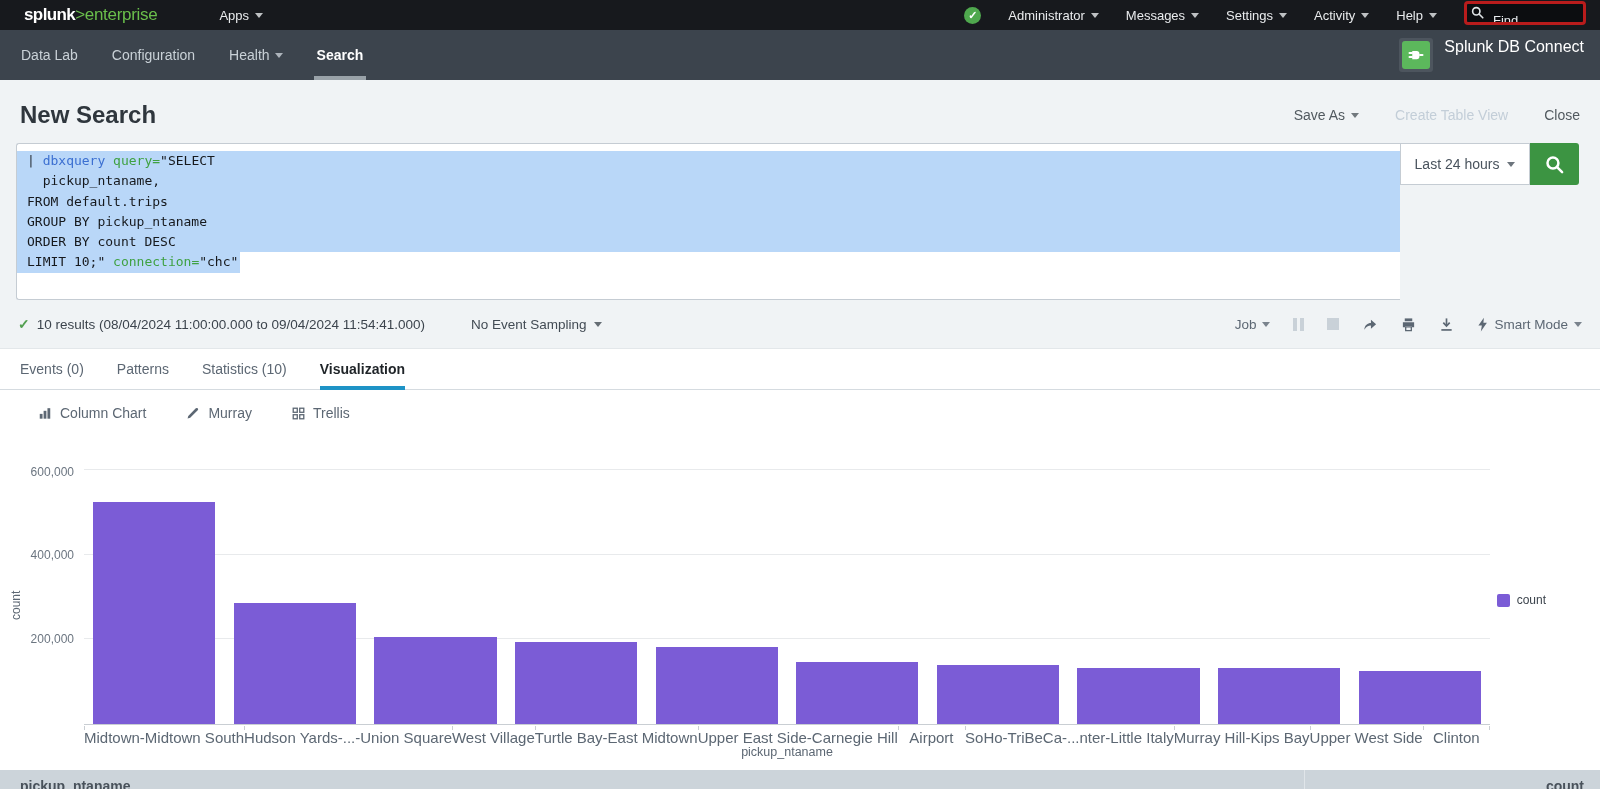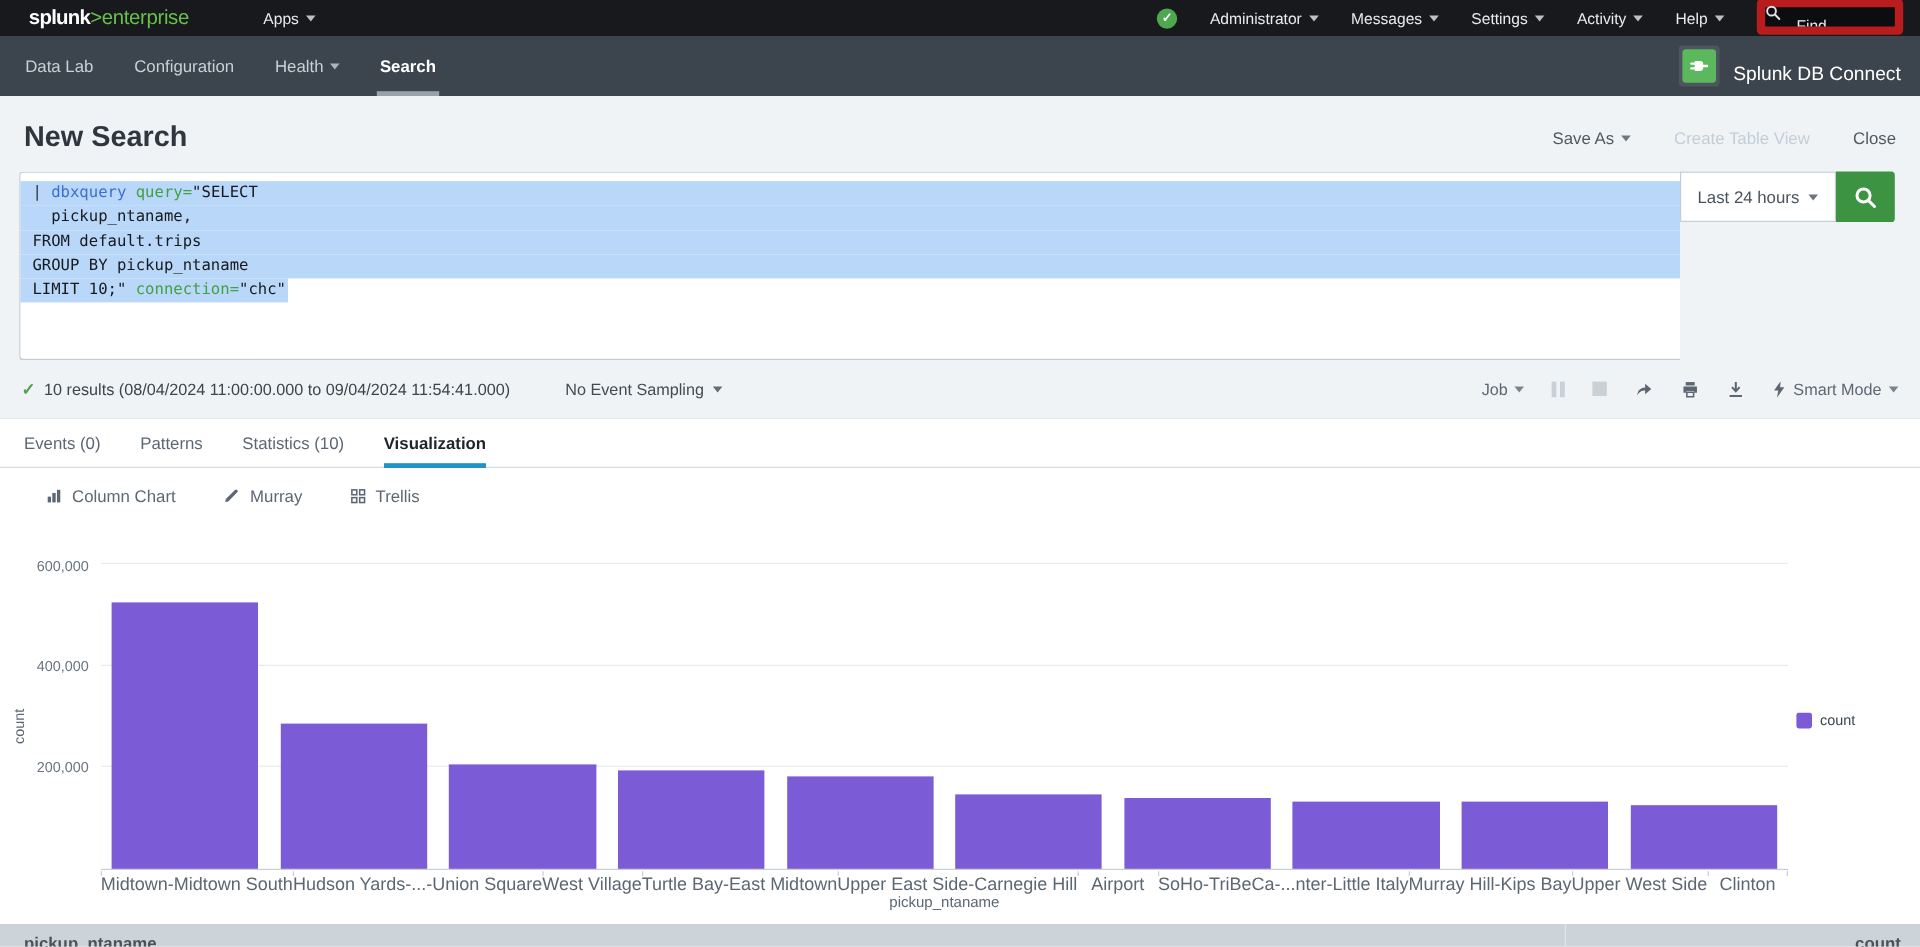--- a/index.html
+++ b/index.html
@@ -10,30 +10,30 @@
   .topbar { height:30px; background:#17191d; display:flex; align-items:center; padding:0 14px 0 24px; color:#e9ebed; }
   .logo { font-size:17px; cursor:pointer; white-space:nowrap; }
   .logo .brand { color:#fff; font-weight:bold; letter-spacing:-0.6px; }
   .logo .prod  { color:#6abf4b; font-weight:normal; letter-spacing:-0.3px; }
   .tb-item { display:flex; align-items:center; gap:6px; font-size:13px; cursor:pointer; }
   .apps { margin-left:62px; }
   .topbar-right { margin-left:auto; display:flex; align-items:center; gap:27px; }
   .caret { display:inline-block; width:0; height:0; border-left:4px solid transparent; border-right:4px solid transparent; border-top:5px solid currentColor; opacity:.8; margin-top:1px; }
   .status-dot { width:17px; height:17px; border-radius:50%; background:#4fa84e; color:#fff; font-size:11px; line-height:17px; text-align:center; font-weight:bold; cursor:pointer; }
   .find { position:relative; }
-  .find input { width:122px; height:24px; background:#0c0d10; border:7px solid #b91c1c; border-radius:4px; color:#f2f4f5; font-size:13px; padding:16px 6px 0 26px; font-family:"Liberation Sans",sans-serif; }
+  .find input { width:122px; height:24px; background:#0c0d10; border:3px solid #b91c1c; border-radius:4px; color:#f2f4f5; font-size:13px; padding:16px 6px 0 26px; font-family:"Liberation Sans",sans-serif; }
   .find input::placeholder { color:#e8ebee; opacity:1; }
   .find .mag { position:absolute; left:7px; top:5px; color:#dfe3e6; }
 
   
   .appbar { height:50px; background:#3c444d; display:flex; align-items:center; padding:0 16px 0 4px; color:#c9d1d7; font-size:14px; }
   .appbar .item { padding:0 17px; height:50px; display:flex; align-items:center; gap:5px; cursor:pointer; position:relative; white-space:nowrap; }
   .appbar .item.active { color:#fff; font-weight:bold; }
   .appbar .item.active::after { content:''; position:absolute; left:14px; right:14px; bottom:0; height:4px; background:#99a2a8; }
-  .appbar-right { margin-left:auto; display:flex; align-items:flex-end; gap:11px; color:#fff; font-size:16px; }
+  .appbar-right { margin-left:auto; display:flex; align-items:flex-start; gap:11px; color:#fff; font-size:16px; }
   .app-icon-wrap { width:34px; height:34px; background:#4d555e; border-radius:3px; display:flex; align-items:center; justify-content:center; }
   .app-icon { width:28px; height:28px; background:#5cb85c; border-radius:3px; display:flex; align-items:center; justify-content:center; color:#fff; }
 
   
   .page-header { height:63px; display:flex; align-items:center; padding:6px 20px 0; }
   .page-title { font-size:24px; font-weight:bold; color:#2f363d; }
   .header-actions { margin-left:auto; display:flex; align-items:center; gap:36px; font-size:14px; color:#51595f; }
   .header-actions .act { display:flex; align-items:center; gap:6px; cursor:pointer; }
   .act.disabled { color:#c3ced8; cursor:default; }
 
@@ -183,20 +183,21 @@
       </div>
   </div>
 </div>
 
 <div class="search-row">
   <div class="query-box" id="query-box">
       <div class="qline sel"><span><span class="tok-pipe">| </span><span class="tok-cmd">dbxquery</span><span class="tok-plain"> </span><span class="tok-param">query</span><span class="tok-param">=</span><span class="tok-plain">"SELECT</span></span></div>
       <div class="qline sel"><span><span class="tok-plain">  pickup_ntaname,</span></span></div>
       <div class="qline sel"><span><span class="tok-plain">FROM default.trips</span></span></div>
       <div class="qline sel"><span><span class="tok-plain">GROUP BY pickup_ntaname</span></span></div>
+      <div class="qline sel"><span><span class="tok-plain">ORDER BY count DESC</span></span></div>
       <div class="qline partial"><span class="pbg"><span class="tok-plain">LIMIT 10;" </span><span class="tok-param">connection</span><span class="tok-param">=</span><span class="tok-plain">"chc"</span></span></div>
     </div>
   <div class="time-range">
     <span>Last 24 hours</span>
     <span class="caret"></span>
   </div>
   <button class="search-btn">
     <span>
       <svg width="19" height="19" viewBox="0 0 16 16">
           <circle cx="6.7" cy="6.7" r="4.6" fill="none" stroke="currentColor" stroke-width="2.1"></circle>

